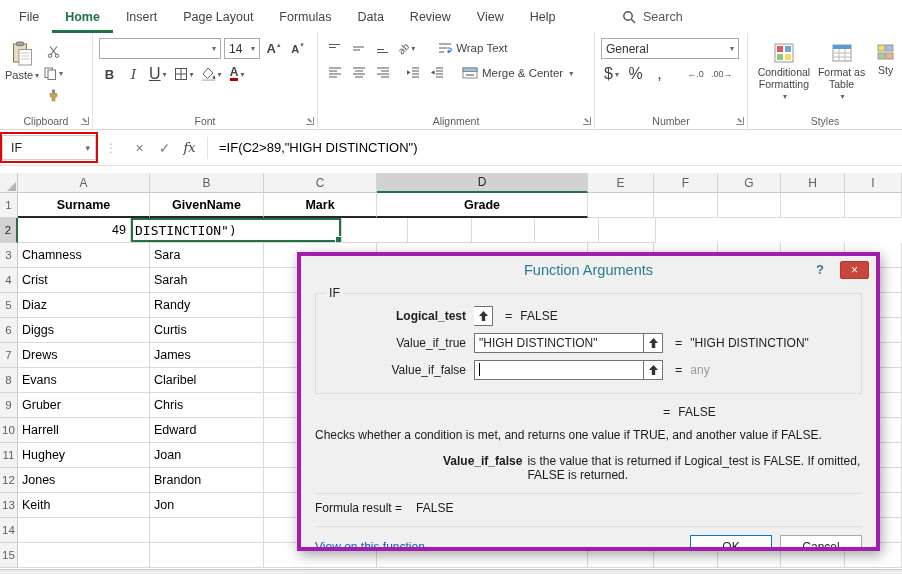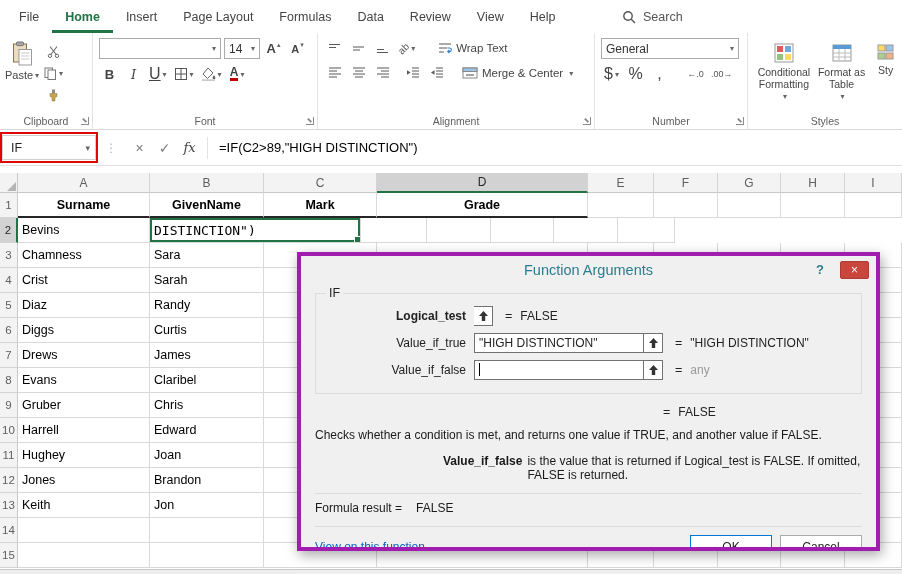--- a/index.html
+++ b/index.html
@@ -387,21 +387,21 @@
       <div class="g-c thead" style="width: 113px;">Mark</div>
       <div class="g-c thead" style="width: 211px;">Grade</div>
       <div class="g-c" style="width: 66px;"></div>
       <div class="g-c" style="width: 64px;"></div>
       <div class="g-c" style="width: 63px;"></div>
       <div class="g-c" style="width: 64px;"></div>
       <div class="g-c" style="width: 57px;"></div>
     </div>
     <div class="g-row">
       <div class="g-rh sel" style="width: 18px;">2</div>
-      <div class="g-c" style="width: 132px;">Bevins</div>
+      <div class="g-c num" style="width: 113px;">49</div>
       <div class="g-c active" style="width: 211px;">DISTINCTION")</div>
       <div class="g-c" style="width: 66px;"></div>
       <div class="g-c" style="width: 64px;"></div>
       <div class="g-c" style="width: 63px;"></div>
       <div class="g-c" style="width: 64px;"></div>
       <div class="g-c" style="width: 57px;"></div>
     </div>
     <div class="g-row">
       <div class="g-rh" style="width: 18px;">3</div>
       <div class="g-c" style="width: 132px;">Chamness</div>

